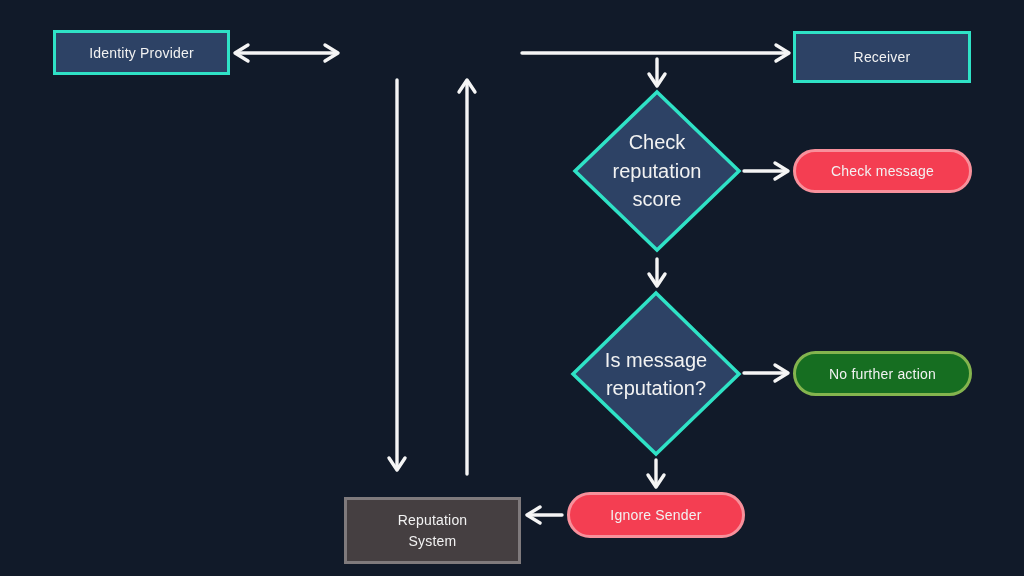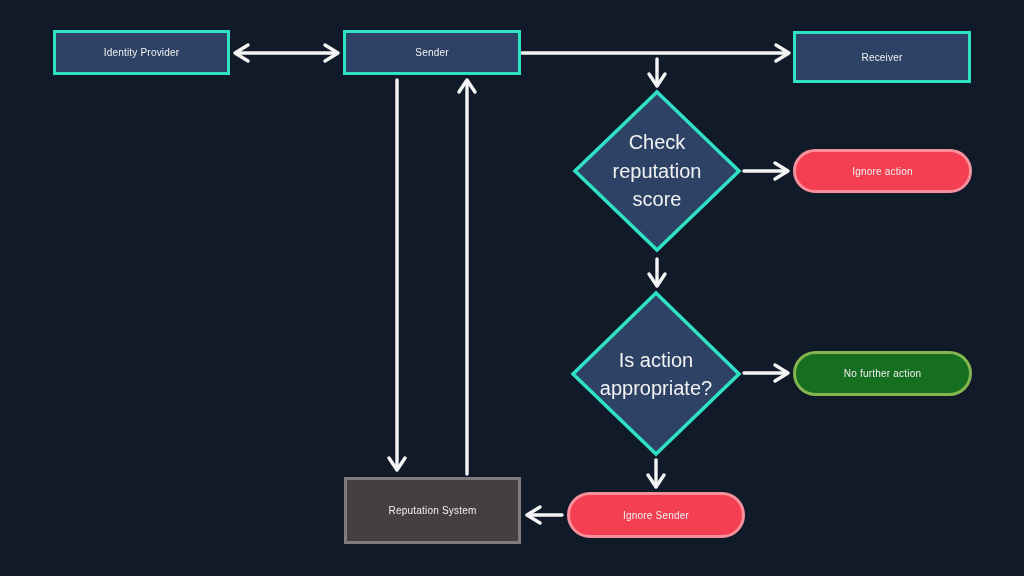--- a/index.html
+++ b/index.html
@@ -21,27 +21,27 @@
     position:relative;width:1024px;height:576px;
     background:var(--bg);
     font-family:"Liberation Sans",sans-serif;
     overflow:hidden;
   }
   svg.wires{position:absolute;left:0;top:0;}
   .wire{stroke:var(--arrow);stroke-width:3.4;fill:none;stroke-linecap:round;stroke-linejoin:round;}
   .diamond{fill:var(--node-fill);stroke:var(--node-border);stroke-width:3.5;stroke-linejoin:miter;}
   .node{
     position:absolute;display:flex;align-items:center;justify-content:center;
-    text-align:center;color:var(--text);font-size:10px;letter-spacing:.2px;
+    text-align:center;color:var(--text);font-size:14px;letter-spacing:.2px;
   }
   .rect{background:var(--node-fill);border:3px solid var(--node-border);}
   .pill{border-radius:999px;}
   .pill.red{background:var(--red-fill);border:3px solid var(--red-border);}
   .pill.green{background:var(--green-fill);border:3px solid var(--green-border);}
-  .gray{background:var(--gray-fill);border:3px solid var(--gray-border);line-height:1.5;}
+  .gray{background:var(--gray-fill);border:3px solid var(--gray-border);line-height:1.5;margin-top:20px;}
   .diamond-label{
     position:absolute;display:flex;align-items:center;justify-content:center;
     text-align:center;color:var(--text);font-size:20px;line-height:1.42;
     pointer-events:none;
   }
 </style>
 </head>
 <body>
 
 <div class="canvas">
@@ -80,35 +80,32 @@
     <path class="wire" d="M459,92 L467,80 L475,92"></path>
 
     <polygon class="diamond" points="657,92 739,171 657,250 575,171"></polygon>
     <polygon class="diamond" points="656,293 739,374 656,454 573,374"></polygon>
   </svg>
 
   <div class="node rect" style="left:53px;top:30px;width:177px;height:45px">
     <span>Identity Provider</span>
   </div>
 
-  <div class="node rect" style="left:343px;top:30px;width:178px;height:45px">
-    <span>Sender</span>
-  </div>
 
   <div class="node rect" style="left:793px;top:31px;width:178px;height:52px">
     <span>Receiver</span>
   </div>
 
   <div class="diamond-label" style="left:599px;top:129px;width:116px;height:84px">Check reputation score</div>
 
   <div class="node pill red" style="left:793px;top:149px;width:179px;height:44px">
-    <span>Ignore action</span>
+    <span>Check message</span>
   </div>
 
-  <div class="diamond-label" style="left:589px;top:345px;width:134px;height:58px">Is action appropriate?</div>
+  <div class="diamond-label" style="left:589px;top:345px;width:134px;height:58px">Is message reputation?</div>
 
   <div class="node pill green" style="left:793px;top:351px;width:179px;height:45px">
     <span>No further action</span>
   </div>
 
   <div class="node pill red" style="left:567px;top:492px;width:178px;height:46px">
     <span>Ignore Sender</span>
   </div>
 
   <div class="node gray" style="left:344px;top:477px;width:177px;height:67px;padding:4px 28px">

